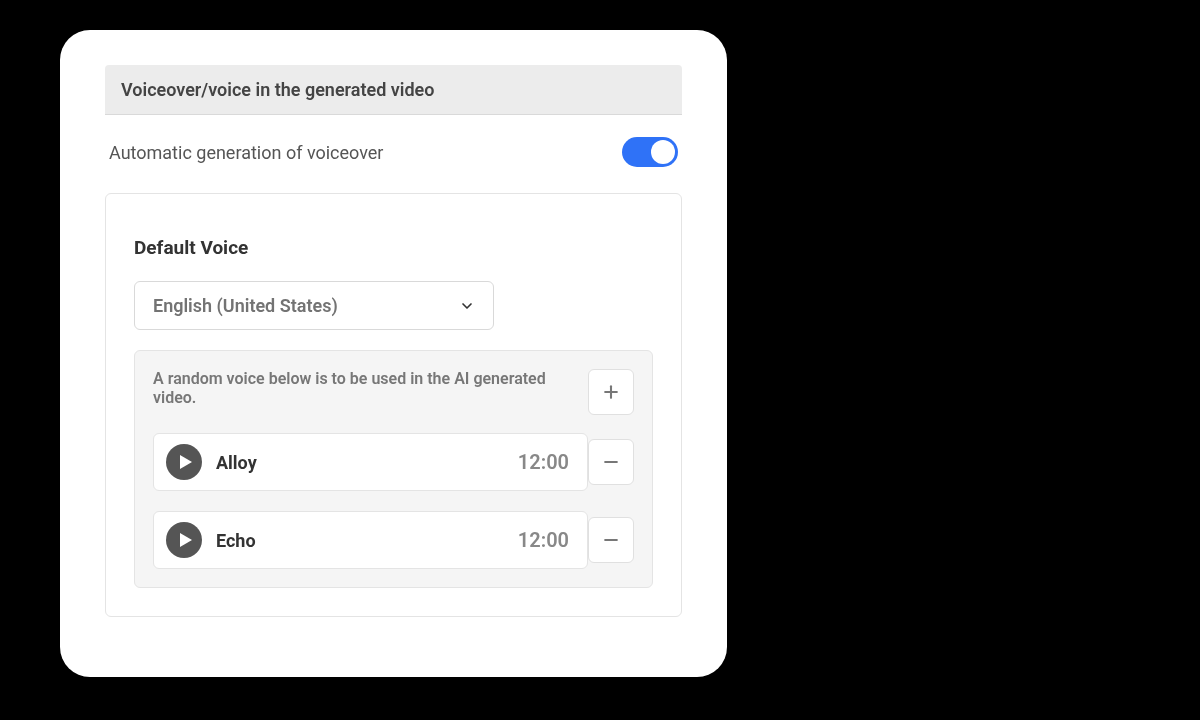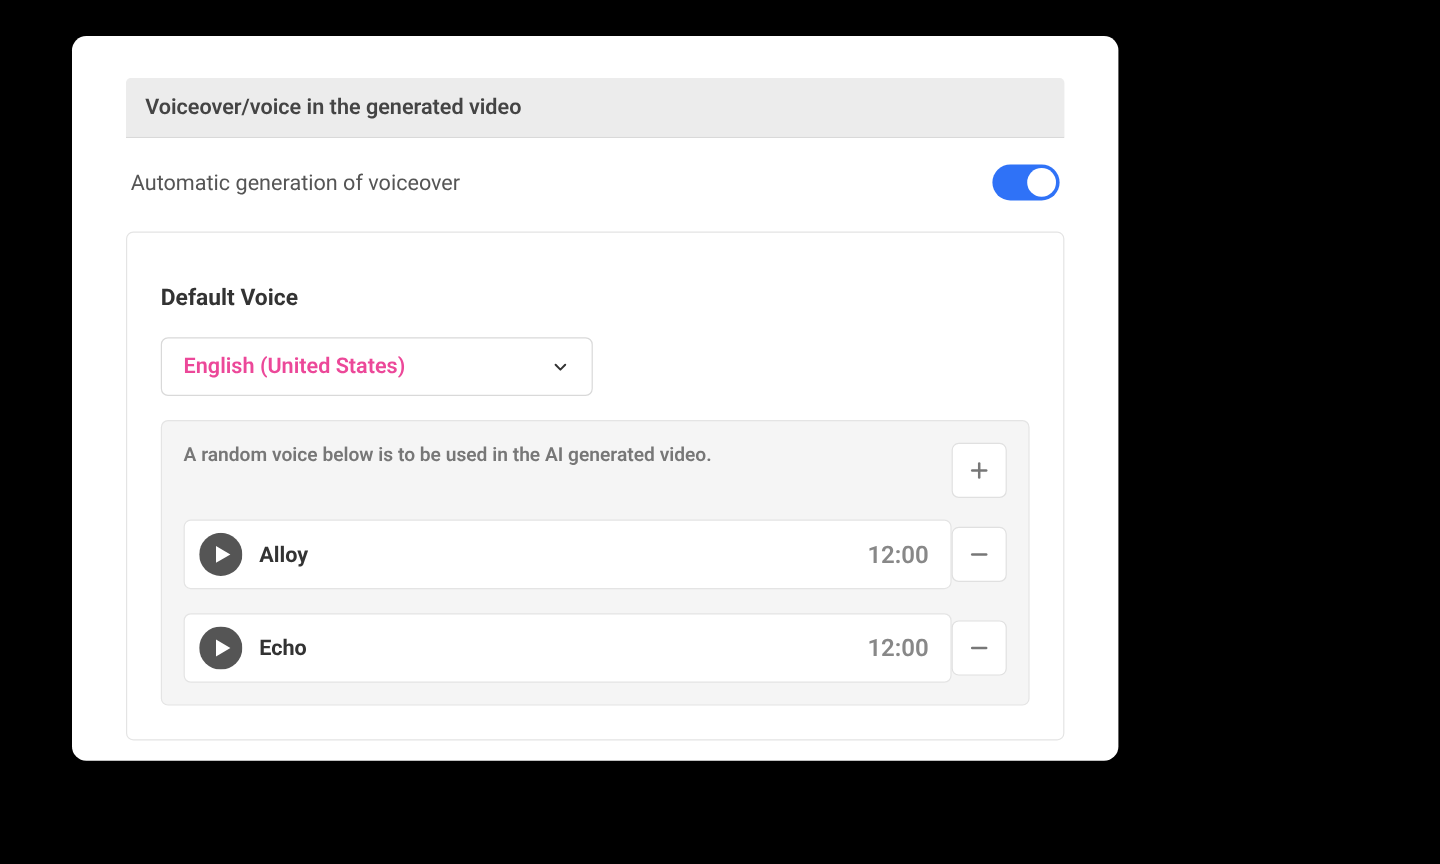--- a/index.html
+++ b/index.html
@@ -12,23 +12,23 @@
       background: #000;
       width: 1200px;
       height: 720px;
       display: flex;
       align-items: flex-start;
       justify-content: flex-start;
       padding: 30px 0 0 60px;
     }
     .card {
       background: #fff;
-      border-radius: 12px;
-      width: 872px;
-      padding: 35px 45px 17px 45px;
+      border-radius: 30px;
+      width: 667px;
+      padding: 35px 45px 60px 45px;
       box-shadow: 0 15px 40px rgba(0,0,0,0.35);
     }
     .section-header {
       background: #ececec;
       border-bottom: 1px solid #d9d9d9;
       padding: 14px 16px;
       font-size: 18px;
       font-weight: 600;
       color: #444;
       border-radius: 4px 4px 0 0;
@@ -79,21 +79,21 @@
       border: 1px solid #d9d9d9;
       border-radius: 6px;
       padding: 13px 18px;
       width: 360px;
       cursor: pointer;
       margin-bottom: 20px;
     }
     .select-text {
       font-size: 18px;
       font-weight: 600;
-      color: #ec4899;
+      color: #737373;
     }
     .chevron {
       width: 16px;
       height: 16px;
     }
     .voices-box {
       background: #f5f5f5;
       border: 1px solid #e4e4e4;
       border-radius: 6px;
       padding: 18px;

